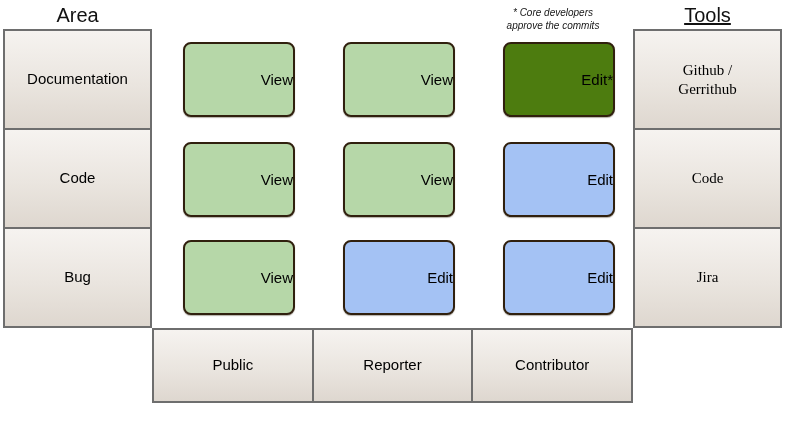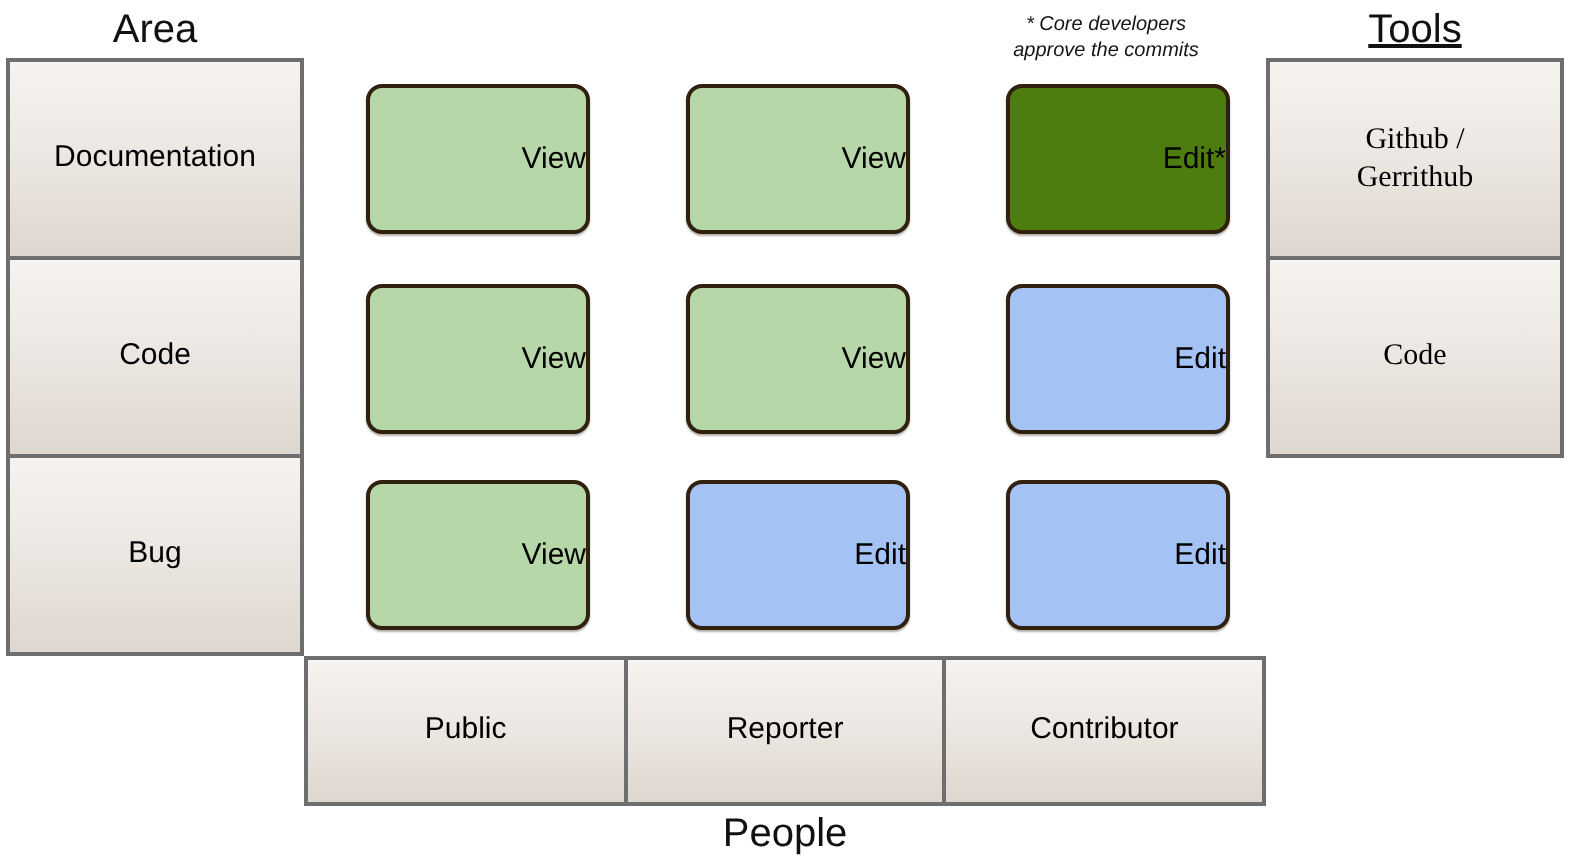--- a/index.html
+++ b/index.html
@@ -88,21 +88,20 @@
   .r2 { top: 142px; }
   .r3 { top: 240px; }
 </style>
 </head>
 <body>
 
 <div class="canvas">
 
   <div class="hdr hdr-area">Area</div>
   <div class="hdr hdr-tools">Tools</div>
-  <div class="hdr hdr-people">People</div>
 
   <div class="note">
     <span>* Core developers</span><br>
     <span>approve the commits</span>
   </div>
 
   <div class="panel-col area-col">
     <div class="panel-box">
       <span>Documentation</span>
     </div>
@@ -113,20 +112,23 @@
       <span>Bug</span>
     </div>
   </div>
 
   <div class="panel-col tools-col">
     <div class="panel-box">
       <span>Github / Gerrithub</span>
     </div>
     <div class="panel-box">
       <span>Code</span>
+    </div>
+    <div class="panel-box">
+      <span>Jira</span>
     </div>
   </div>
 
   <div class="people-row">
     <div class="panel-box">
       <span>Public</span>
     </div>
     <div class="panel-box">
       <span>Reporter</span>
     </div>

